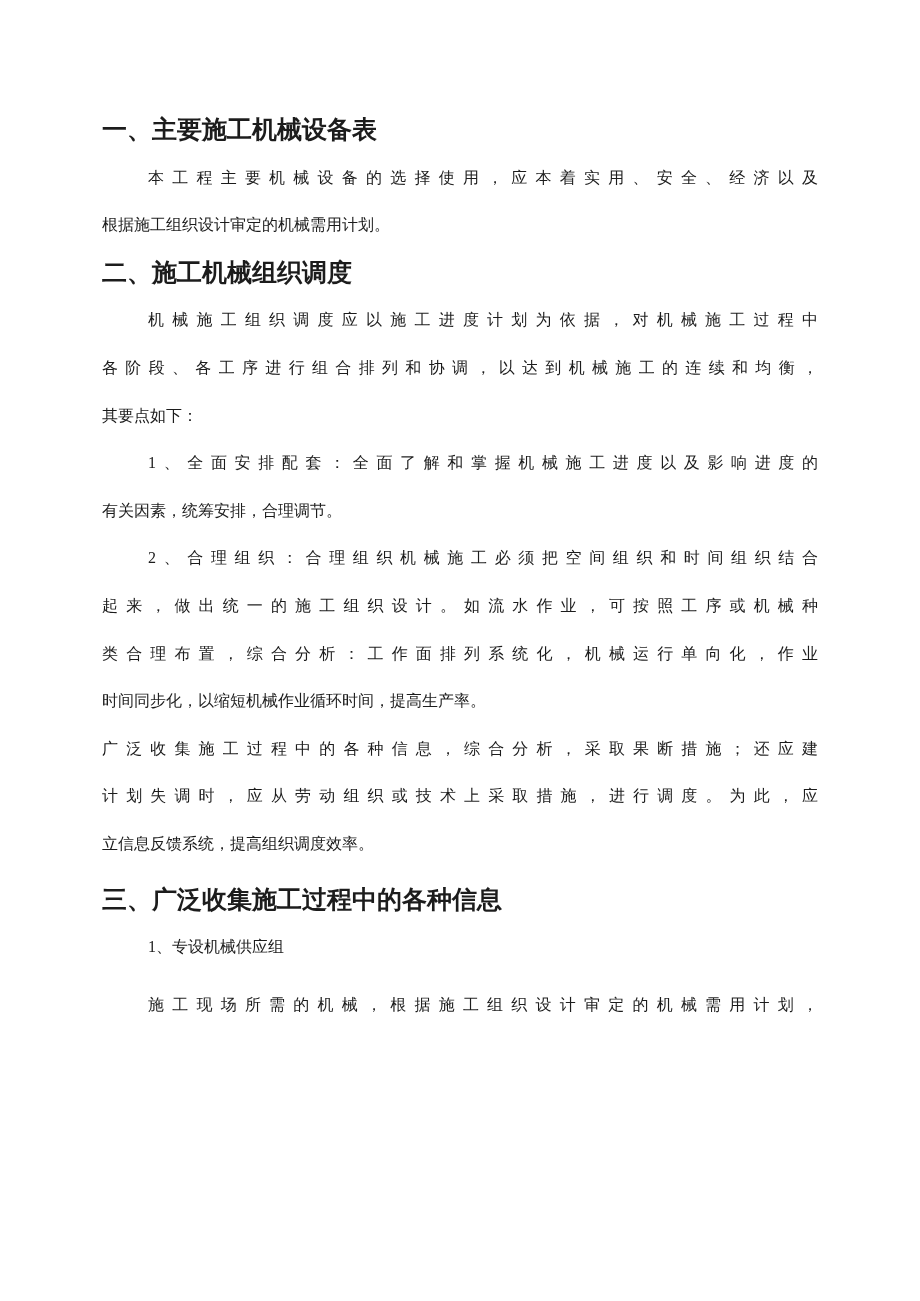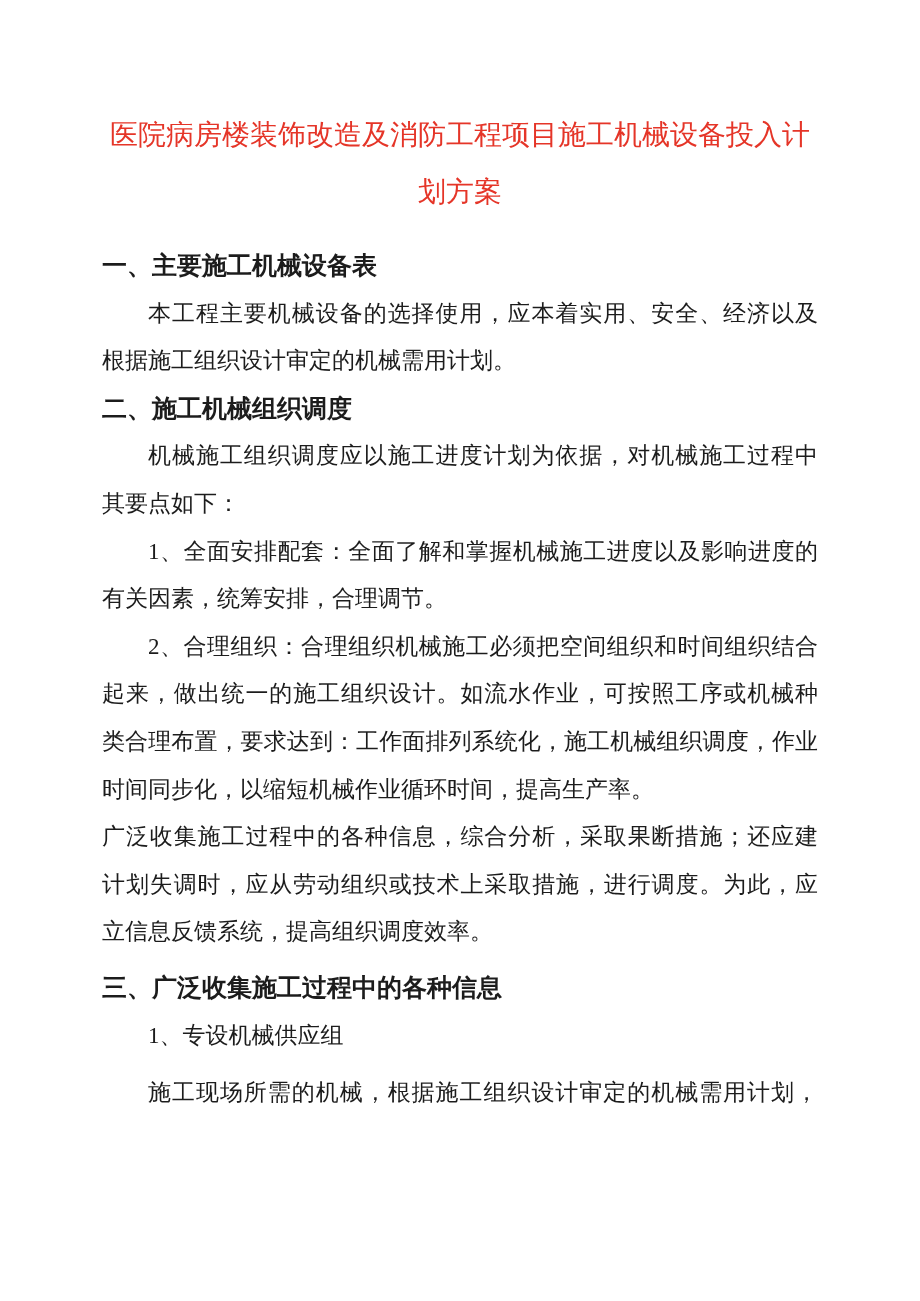--- a/index.html
+++ b/index.html
@@ -23,64 +23,61 @@
     margin-bottom: 22px;
   }
   .heading {
     font-family: "Liberation Sans", sans-serif;
     font-weight: bold;
     font-size: 25px;
     line-height: 47.6px;
     text-align: left;
   }
   .line {
-    font-size: 23px;
+    font-size: 16px;
     line-height: 47.6px;
     text-align: justify;
     text-align-last: justify;
     font-family: Liberation Serif, serif;
   }
   .line.last {
     text-align: left;
     text-align-last: left;
   }
   .ind { text-indent: 46px; }
   .sp-before-sm { margin-top: 8px; }
   .sp-before-md { margin-top: 10px; }
 </style>
 </head>
 <body>
 
 <div class="page">
   <div class="content">
 
-    <div class="doc-title" style="color: rgb(229, 53, 40);">
-      <div>医院病房楼装饰改造及消防工程项目施工机械设备投入计</div>
-      <div>划方案</div>
-    </div>
 
     <div class="heading">一、主要施工机械设备表</div>
     <div>
       <div class="line ind">本工程主要机械设备的选择使用，应本着实用、安全、经济以及</div>
       <div class="line last">根据施工组织设计审定的机械需用计划。</div>
     </div>
 
     <div class="heading">二、施工机械组织调度</div>
     <div>
       <div class="line ind">机械施工组织调度应以施工进度计划为依据，对机械施工过程中</div>
+      <div class="line">各阶段、各工序进行组合排列和协调，以达到机械施工的连续和均衡，</div>
       <div class="line last">其要点如下：</div>
     </div>
     <div>
       <div class="line ind">1、全面安排配套：全面了解和掌握机械施工进度以及影响进度的</div>
       <div class="line last">有关因素，统筹安排，合理调节。</div>
     </div>
     <div>
       <div class="line ind">2、合理组织：合理组织机械施工必须把空间组织和时间组织结合</div>
       <div class="line">起来，做出统一的施工组织设计。如流水作业，可按照工序或机械种</div>
-      <div class="line">类合理布置，要求达到：工作面排列系统化，施工机械组织调度，作业</div>
+      <div class="line">类合理布置，综合分析：工作面排列系统化，机械运行单向化，作业</div>
       <div class="line last">时间同步化，以缩短机械作业循环时间，提高生产率。</div>
     </div>
     <div>
       <div class="line">广泛收集施工过程中的各种信息，综合分析，采取果断措施；还应建</div>
       <div class="line">计划失调时，应从劳动组织或技术上采取措施，进行调度。为此，应</div>
       <div class="line last">立信息反馈系统，提高组织调度效率。</div>
     </div>
 
     <div class="heading sp-before-sm">三、广泛收集施工过程中的各种信息</div>
     <div>

